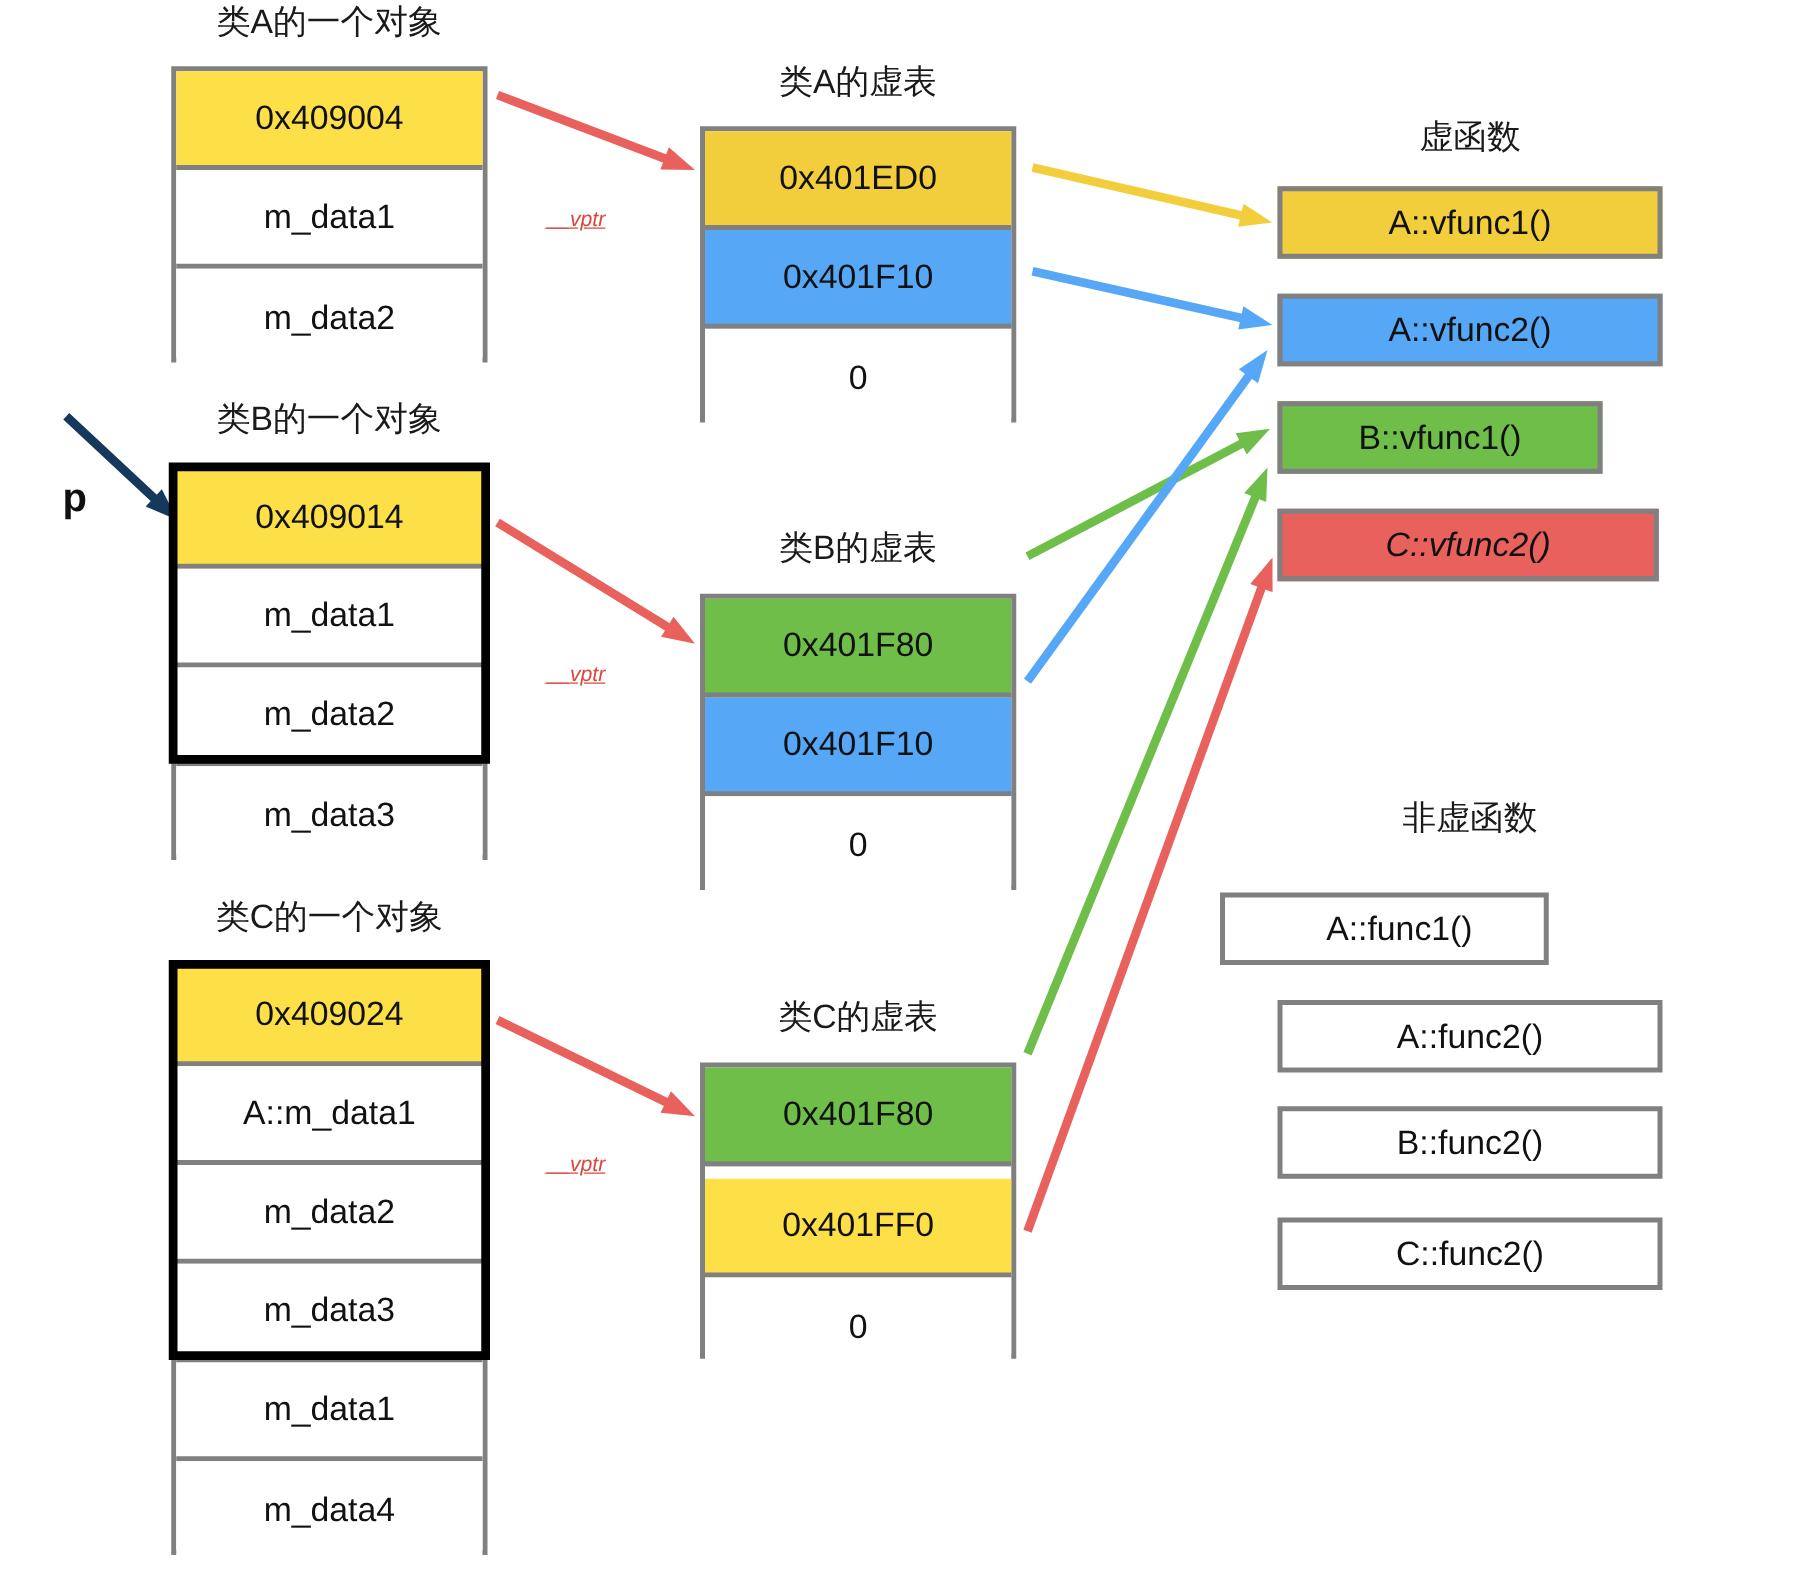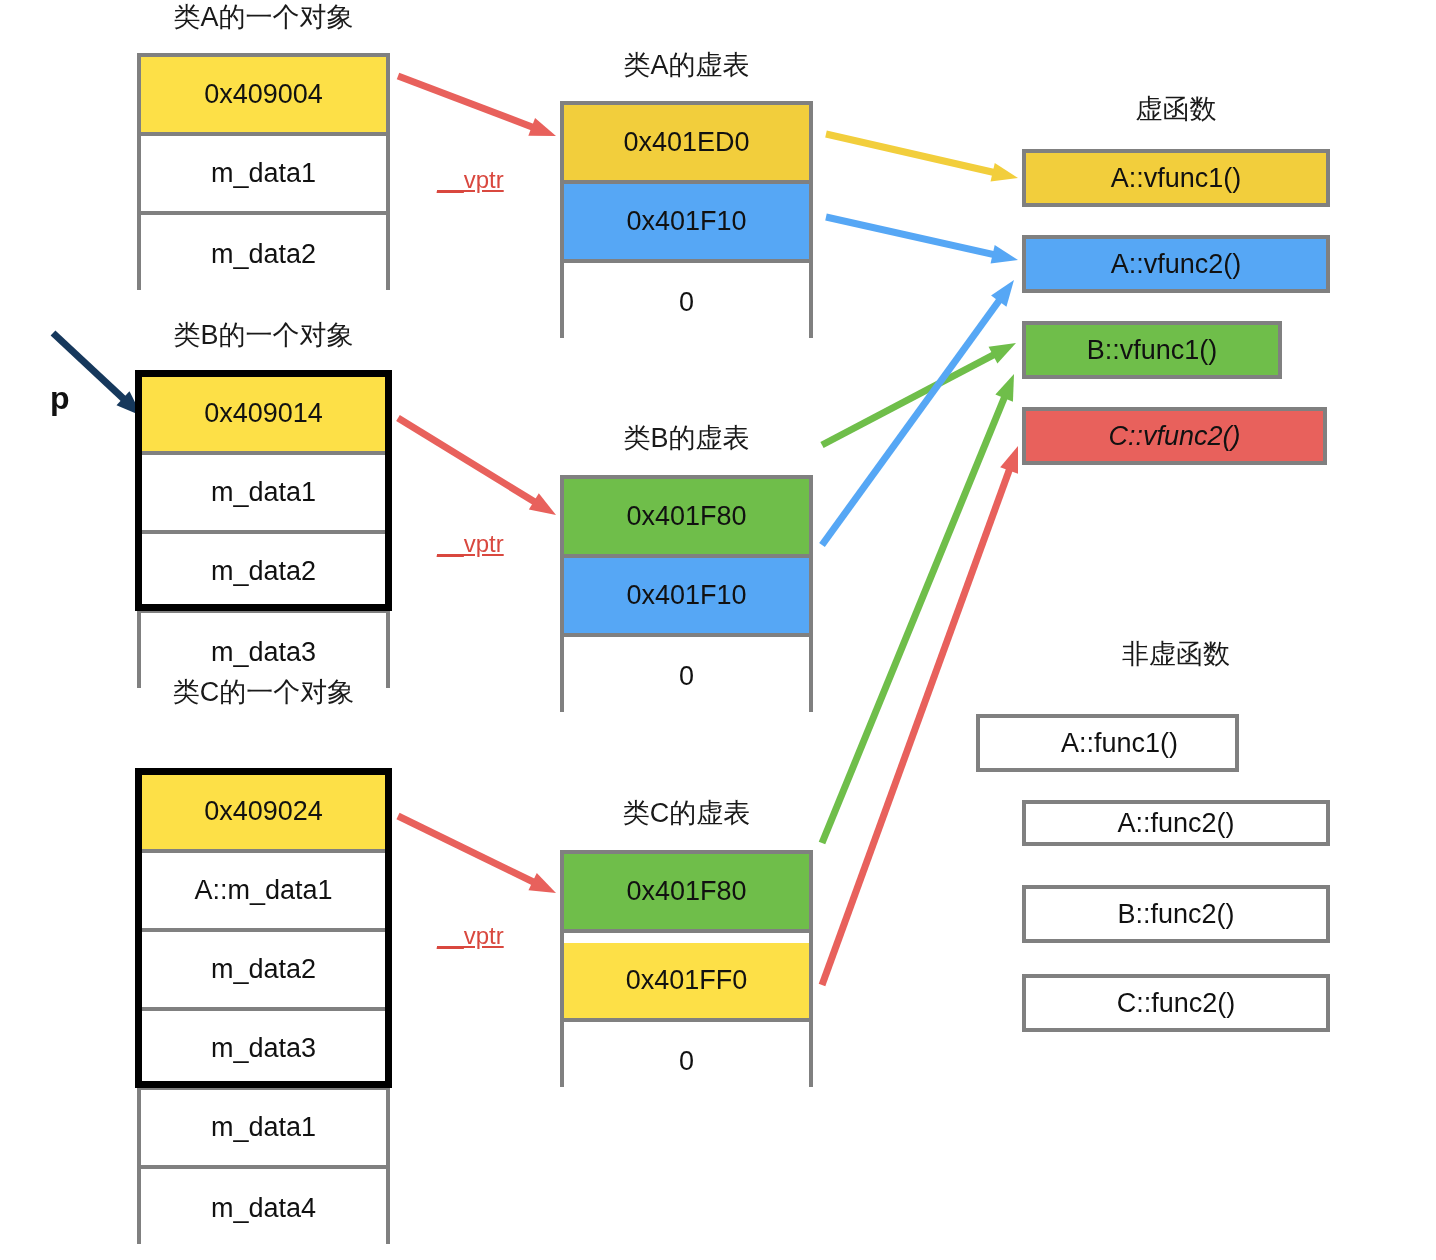--- a/index.html
+++ b/index.html
@@ -70,24 +70,25 @@
   .highlight {
     position: absolute;
     box-sizing: border-box;
     border: 7px solid #000000;
     background: transparent;
     pointer-events: none;
   }
 
   .vptr-label {
     position: absolute;
-    font-size: 24px;
+    font-size: 17px;
     color: #d9483f;
     text-decoration: underline;
     white-space: nowrap;
+    font-style: italic;
   }
   .p-label {
     position: absolute;
     font-size: 32px;
     font-weight: bold;
     color: #111111;
   }
   .watermark {
     position: absolute;
     font-size: 24px;
@@ -162,21 +163,21 @@
   <div class="box" style="left:137px; top:372px; width:253px; height:316px;">
     <div class="cell red" style="height:79px;">0x409014</div>
     <div class="cell" style="height:79px;">m_data1</div>
     <div class="cell" style="height:79px;">m_data2</div>
     <div class="cell" style="height:79px;">m_data3</div>
   </div>
   <div class="highlight" style="left:135px; top:370px; width:257px; height:241px;"></div>
   <div class="p-label" style="left:50px; top:380px;">p</div>
   <div class="vptr-label" style="left:437px; top:530px;">__vptr</div>
 
-  <div class="caption" style="left:137px; top:679px; width:253px;">类C的一个对象</div>
+  <div class="caption" style="left:137px; top:720px; width:253px;">类C的一个对象</div>
   <div class="box" style="left:137px; top:770px; width:253px; height:474px;">
     <div class="cell red" style="height:79px;">0x409024</div>
     <div class="cell" style="height:79px;">A::m_data1</div>
     <div class="cell" style="height:79px;">m_data2</div>
     <div class="cell" style="height:79px;">m_data3</div>
     <div class="cell" style="height:79px;">m_data1</div>
     <div class="cell" style="height:79px;">m_data4</div>
   </div>
   <div class="highlight" style="left:135px; top:768px; width:257px; height:320px;"></div>
   <div class="vptr-label" style="left:437px; top:922px;">__vptr</div>
@@ -203,18 +204,18 @@
   </div>
 
   <div class="caption" style="left:1022px; top:96px; width:308px;">虚函数</div>
   <div class="fnbox yellow" style="left:1022px; top:149px; width:308px; height:58px;">A::vfunc1()</div>
   <div class="fnbox blue" style="left:1022px; top:235px; width:308px; height:58px;">A::vfunc2()</div>
   <div class="fnbox green" style="left:1022px; top:321px; width:260px; height:58px;">B::vfunc1()</div>
   <div class="fnbox red" style="left:1022px; top:407px; width:305px; height:58px;font-style:italic;">C::vfunc2()</div>
 
   <div class="caption" style="left:1022px; top:641px; width:308px;">非虚函数</div>
   <div class="fnbox" style="left:976px; top:714px; width:263px; height:58px;padding-left:24px;">A::func1()</div>
-  <div class="fnbox" style="left:1022px; top:800px; width:308px; height:46px;">A::func2()</div>
+  <div class="fnbox" style="left:1022px; top:800px; width:308px; height:58px;">A::func2()</div>
   <div class="fnbox" style="left:1022px; top:885px; width:308px; height:58px;">B::func2()</div>
   <div class="fnbox" style="left:1022px; top:974px; width:308px; height:58px;">C::func2()</div>
 
 
 </div>
 
 </body></html>

